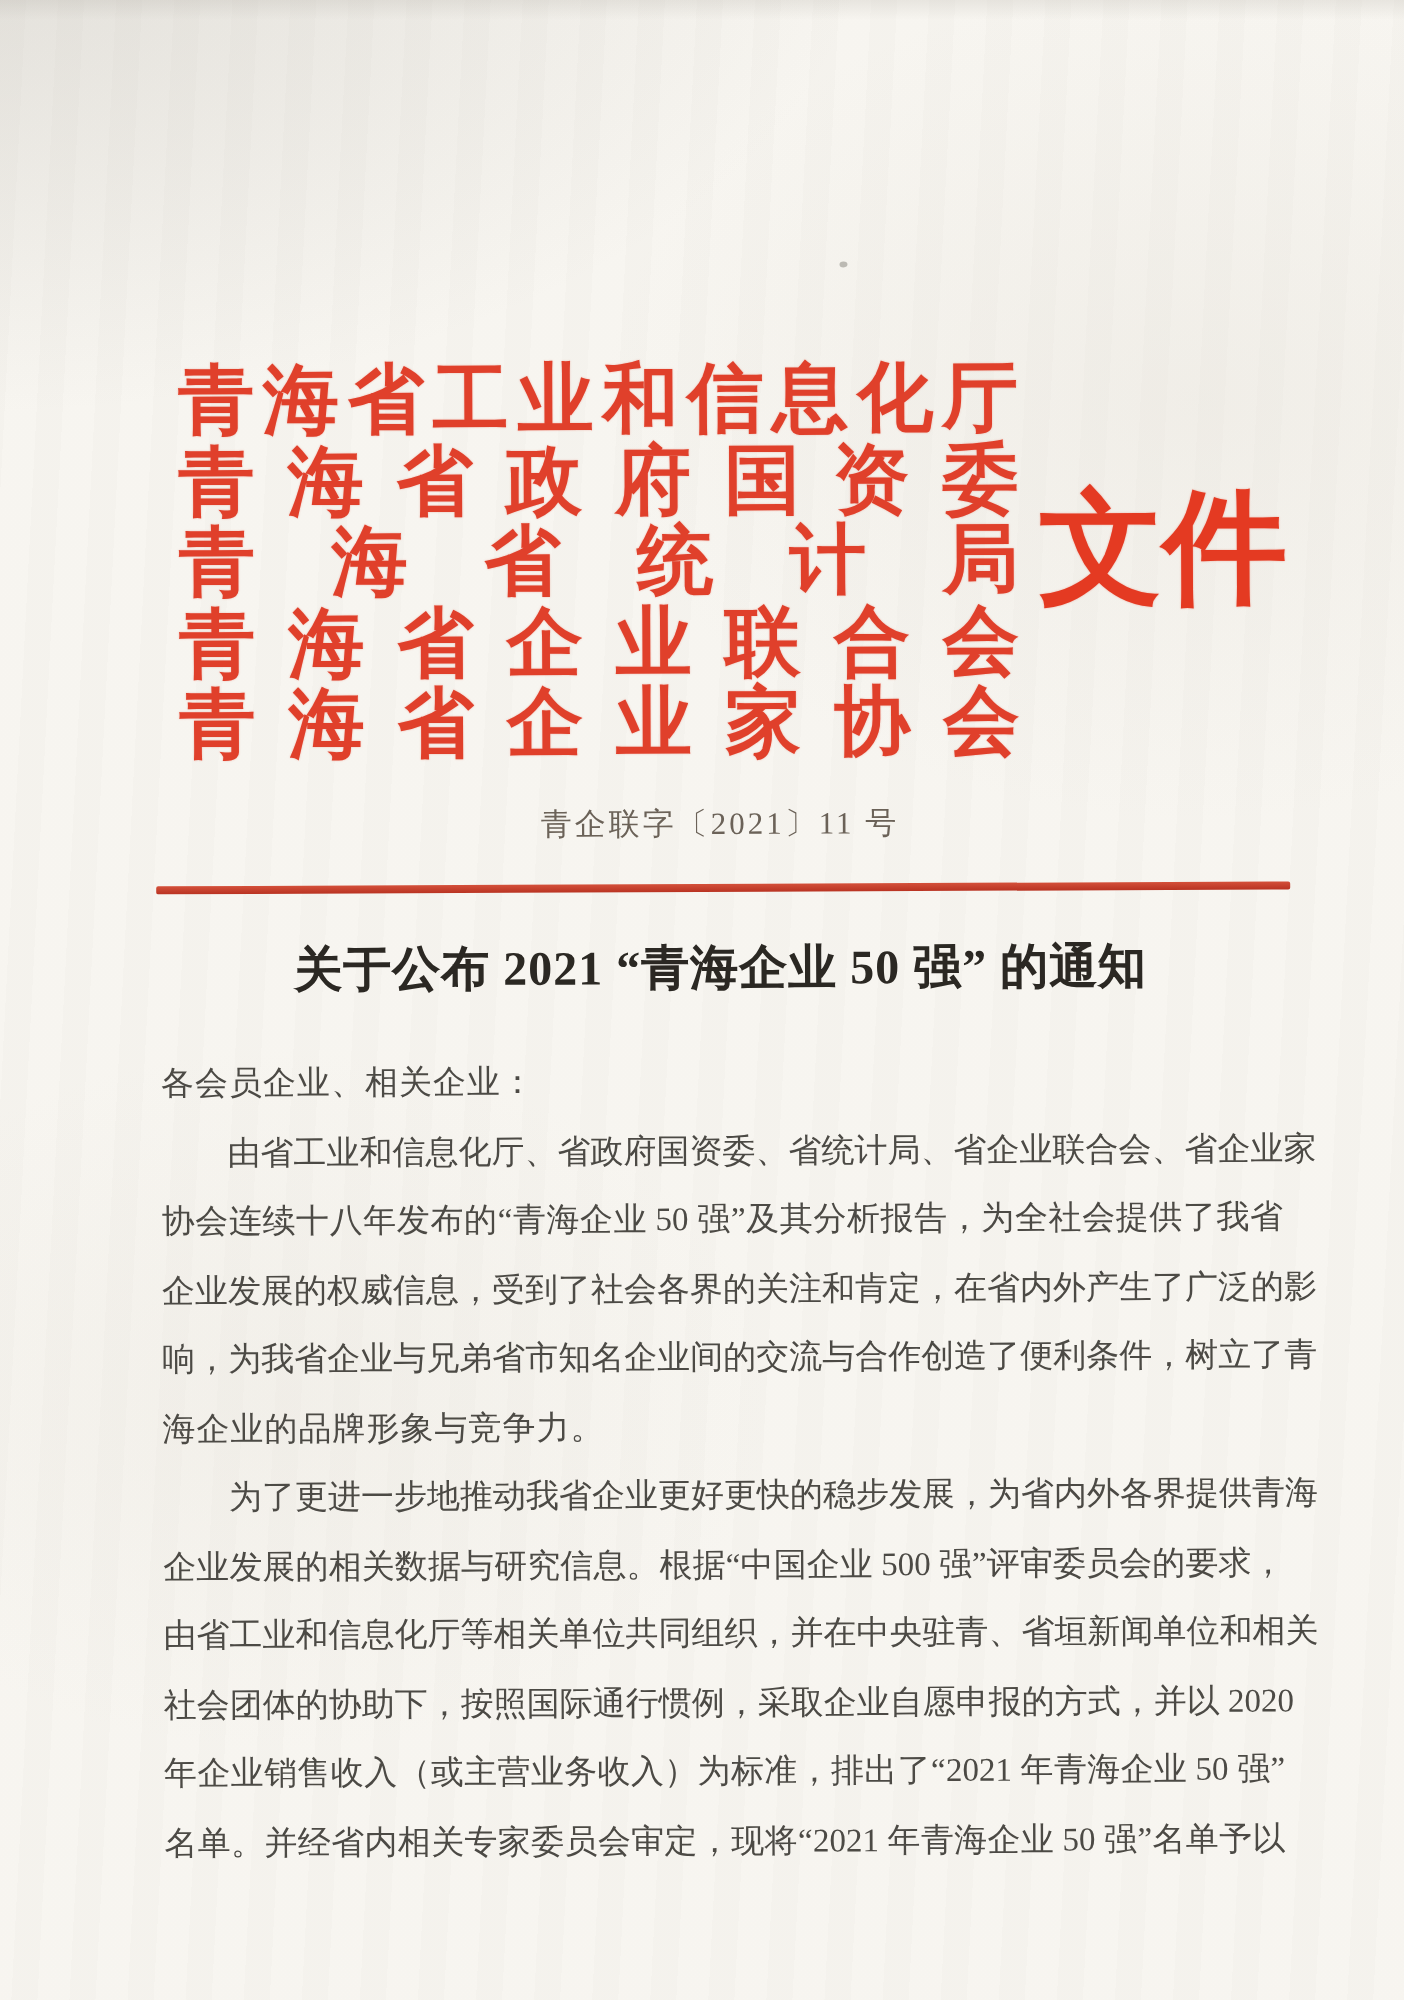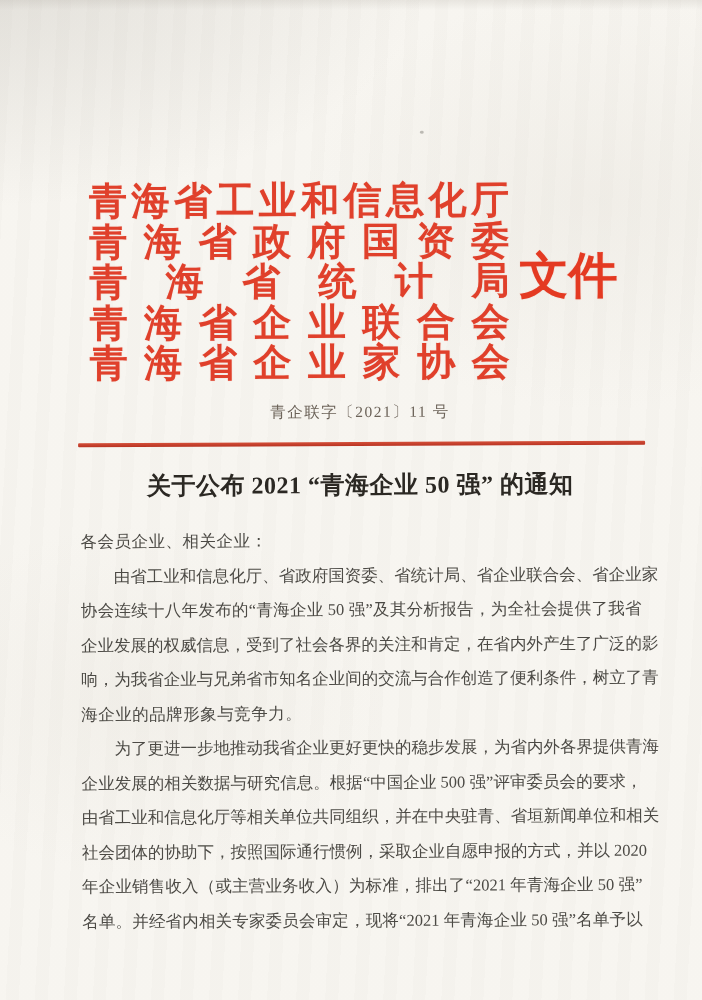--- a/index.html
+++ b/index.html
@@ -29,21 +29,21 @@
     color:#e0402b;font-weight:700;
   }
   .org-line{
     height:40.5px;font-size:38px;line-height:40.5px;
     display:flex;justify-content:space-between;align-items:center;
     white-space:pre;
     text-shadow:0 0 1px rgba(224,64,43,.35);
   }
   .file-word{
     position:absolute;left:520px;top:252px;
-    font-size:49px;line-height:49px;font-weight:700;color:#e43a22;
+    font-size:62px;line-height:49px;font-weight:700;color:#e43a22;
     letter-spacing:0px;white-space:nowrap;
     text-shadow:0 0 1px rgba(228,58,34,.4);
   }
   .doc-number{
     position:absolute;left:80px;top:402px;width:560px;
     text-align:center;font-size:15.5px;color:#6b6258;letter-spacing:1.5px;
   }
   .red-rule{
     position:absolute;left:78px;top:442px;width:567px;height:4px;
     background:linear-gradient(180deg,#d4503a,#b93322);

